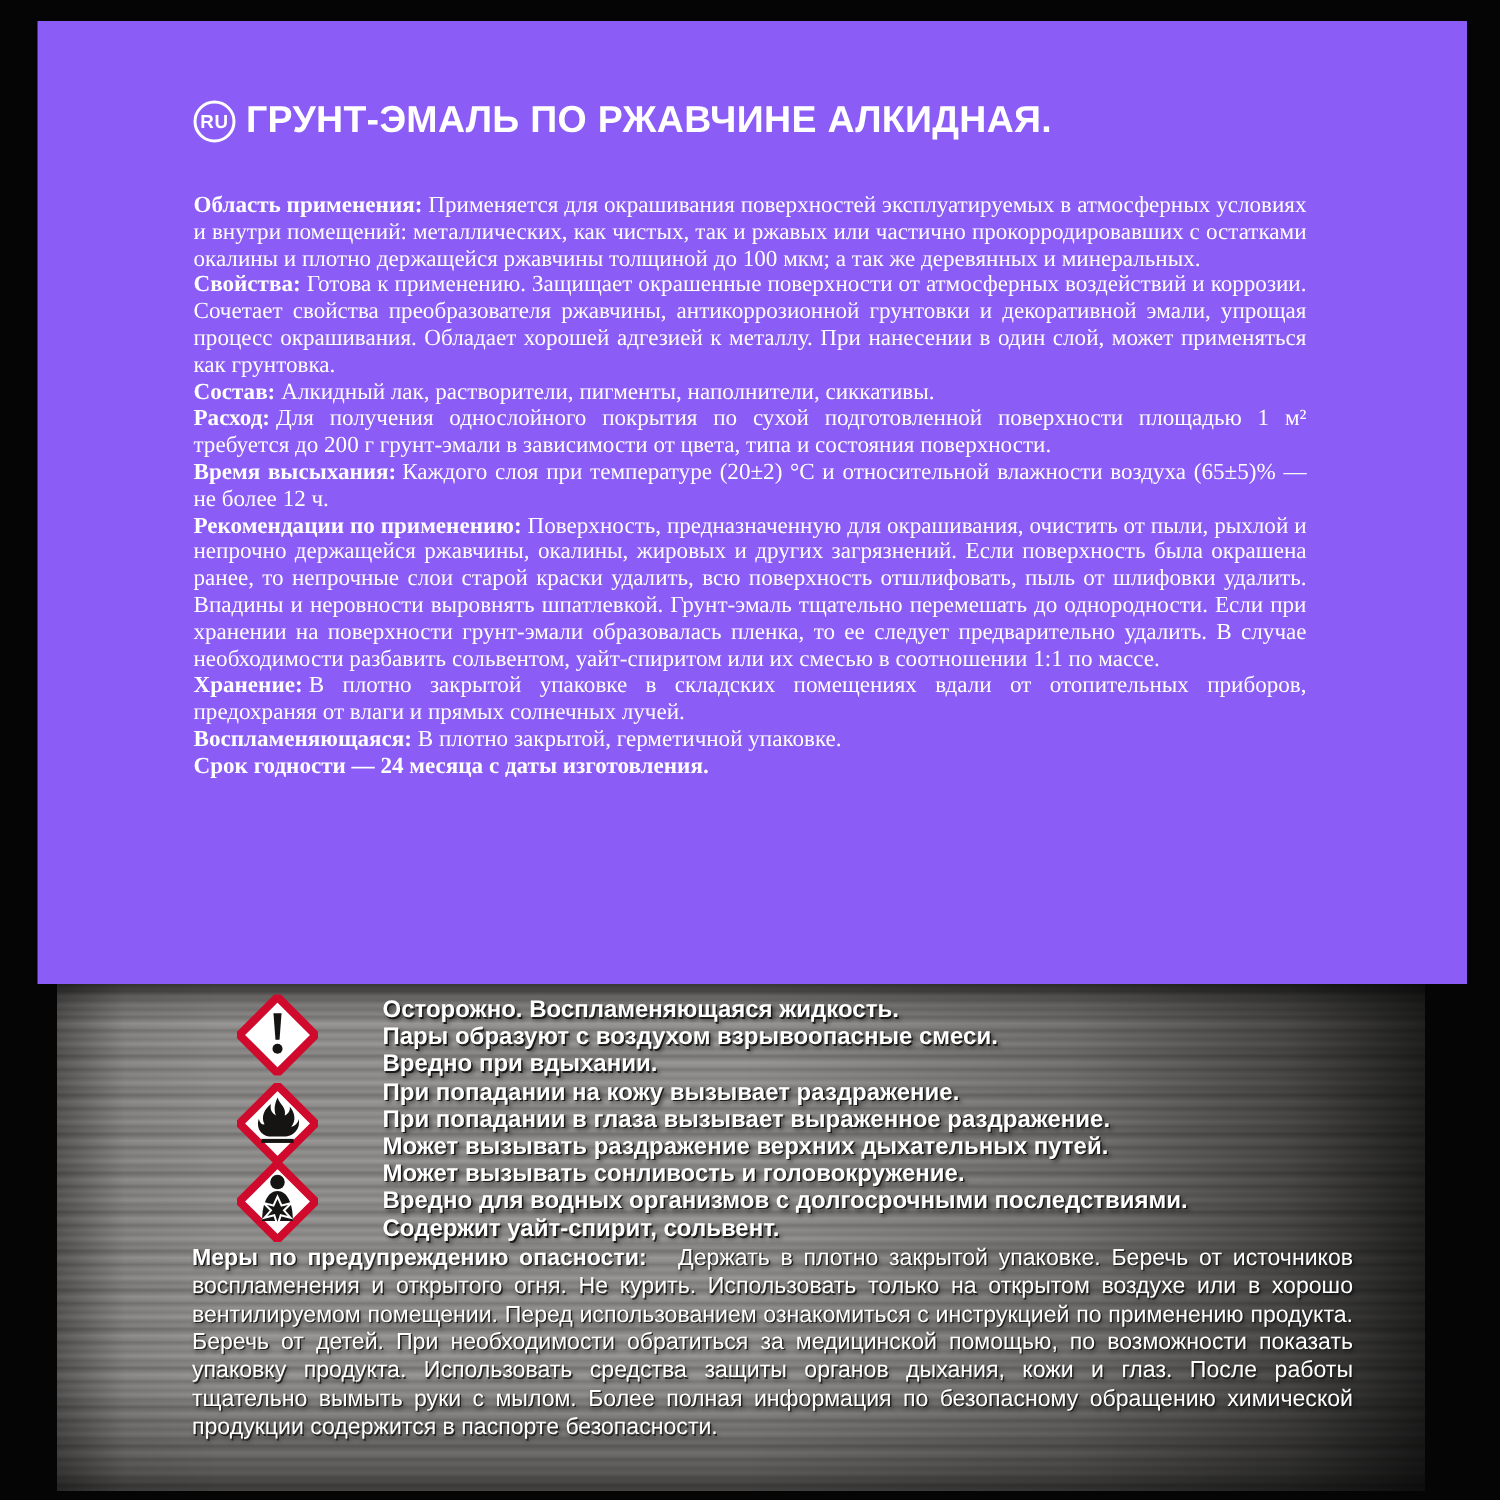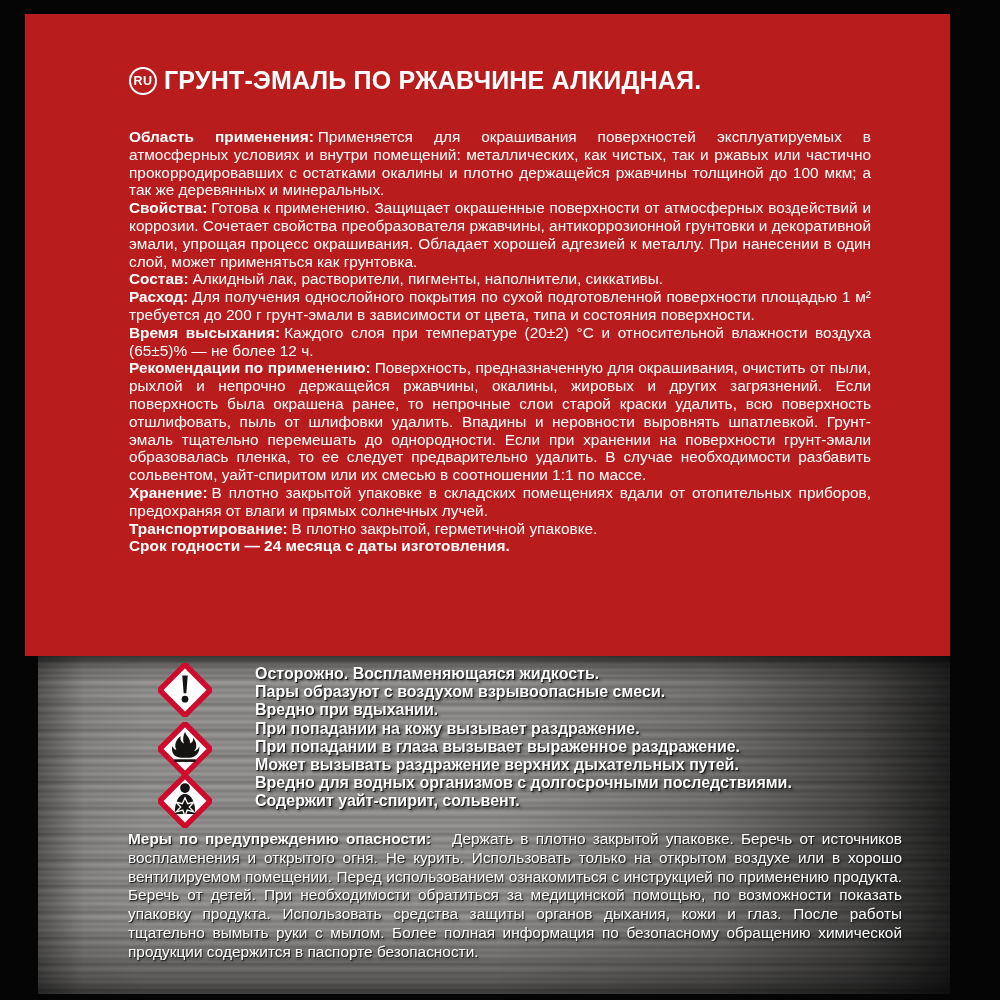--- a/index.html
+++ b/index.html
@@ -4,41 +4,42 @@
 <style>
   html,body{margin:0;padding:0;}
   body{
     width:1000px;height:1000px;position:relative;overflow:hidden;
     background:#050505;
     font-family:"Liberation Sans", sans-serif;
   }
   
   .panel-blue{
     position:absolute;left:25px;top:14px;width:925px;height:642px;
-    background:#b91c1c;
+    background:#8b5cf6;
+    padding-left:28px;
   }
   .header-row{
     position:absolute;left:104px;top:52px;display:flex;align-items:center;gap:7px;
   }
   .ru-mark{
     width:24px;height:24px;border:2.5px solid #fff;border-radius:50%;
     display:flex;align-items:center;justify-content:center;
     color:#fff;font-size:12.5px;font-weight:bold;letter-spacing:.5px;flex:0 0 auto;
   }
   .title{
     color:#fff;font-size:25px;font-weight:bold;white-space:nowrap;letter-spacing:.2px;
   }
   .std{
     position:absolute;left:104px;top:86px;color:#fff;font-size:21px;letter-spacing:.3px;
   }
   .body-text{
     position:absolute;left:104px;top:114px;width:742px;color:#fff;
     font-size:15.4px;line-height:17.8px;text-align:justify;
   }
-  .body-text p{margin:0;}
+  .body-text p{margin:0;font-family:Liberation Serif, serif;}
   .body-text b{margin-right:4px;}
   
   .panel-gray{
     position:absolute;left:38px;top:656px;width:912px;height:338px;
     background-color:#8d8b8b;
     background-image:
       linear-gradient(90deg, rgba(0,0,0,.40) 0%, rgba(0,0,0,.08) 5%, rgba(0,0,0,0) 12%, rgba(0,0,0,0) 50%, rgba(0,0,0,.22) 74%, rgba(0,0,0,.50) 90%, rgba(0,0,0,.78) 100%),
       linear-gradient(180deg, rgba(0,0,0,.65) 0px, rgba(0,0,0,.30) 8px, rgba(0,0,0,0) 22px, rgba(0,0,0,0) 78%, rgba(0,0,0,.30) 94%, rgba(0,0,0,.55) 100%),
       repeating-linear-gradient(180deg,
         #9b9997 0px,#8f8d8b 3px,#7b7977 5px,#93918f 8px,
@@ -75,21 +76,21 @@
   </div>
 
   <div class="body-text">
     <p><b>Область применения:</b><span>Применяется для окрашивания поверхностей эксплуатируемых в атмосферных условиях и внутри помещений: металлических, как чистых, так и ржавых или частично прокорродировавших с остатками окалины и плотно держащейся ржавчины толщиной до 100 мкм; а так же деревянных и минеральных.</span></p>
     <p><b>Свойства:</b><span>Готова к применению. Защищает окрашенные поверхности от атмосферных воздействий и коррозии. Сочетает свойства преобразователя ржавчины, антикоррозионной грунтовки и декоративной эмали, упрощая процесс окрашивания. Обладает хорошей адгезией к металлу. При нанесении в один слой, может применяться как грунтовка.</span></p>
     <p><b>Состав:</b><span>Алкидный лак, растворители, пигменты, наполнители, сиккативы.</span></p>
     <p><b>Расход:</b><span>Для получения однослойного покрытия по сухой подготовленной поверхности площадью 1 м² требуется до 200 г грунт-эмали в зависимости от цвета, типа и состояния поверхности.</span></p>
     <p><b>Время высыхания:</b><span>Каждого слоя при температуре (20±2) °С и относительной влажности воздуха (65±5)% — не более 12 ч.</span></p>
     <p><b>Рекомендации по применению:</b><span>Поверхность, предназначенную для окрашивания, очистить от пыли, рыхлой и непрочно держащейся ржавчины, окалины, жировых и других загрязнений. Если поверхность была окрашена ранее, то непрочные слои старой краски удалить, всю поверхность отшлифовать, пыль от шлифовки удалить. Впадины и неровности выровнять шпатлевкой. Грунт-эмаль тщательно перемешать до однородности. Если при хранении на поверхности грунт-эмали образовалась пленка, то ее следует предварительно удалить. В случае необходимости разбавить сольвентом, уайт-спиритом или их смесью в соотношении 1:1 по массе.</span></p>
     <p><b>Хранение:</b><span>В плотно закрытой упаковке в складских помещениях вдали от отопительных приборов, предохраняя от влаги и прямых солнечных лучей.</span></p>
-    <p><b>Транспортирование:</b><span>В плотно закрытой, герметичной упаковке.</span></p>
+    <p><b>Воспламеняющаяся:</b><span>В плотно закрытой, герметичной упаковке.</span></p>
     <p><b>Срок годности — 24 месяца с даты изготовления.</b><span></span></p>
   </div>
 </div>
 
 <div class="panel-gray">
 
   <div class="picto-col">
 
     <svg class="ghs ghs-1" viewBox="0 0 100 100">
       <polygon points="50,3 97,50 50,97 3,50" fill="#ffffff" stroke="#cf0a2c" stroke-width="10"></polygon>
@@ -111,20 +112,21 @@
     </svg>
   </div>
 
   <div class="statements">
     <div>Осторожно. Воспламеняющаяся жидкость.</div>
     <div>Пары образуют с воздухом взрывоопасные смеси.</div>
     <div>Вредно при вдыхании.</div>
     <div>При попадании на кожу вызывает  раздражение.</div>
     <div>При попадании в глаза вызывает выраженное  раздражение.</div>
     <div>Может вызывать раздражение верхних дыхательных путей.</div>
+    <div>Может вызывать сонливость и головокружение.</div>
     <div>Вредно для водных организмов с долгосрочными последствиями.</div>
     <div>Содержит уайт-спирит, сольвент.</div>
   </div>
 
   <div class="precaution">
     <b>Меры по предупреждению опасности:</b><span>Держать в плотно закрытой упаковке. Беречь от источников воспламенения и открытого огня.  Не курить. Использовать только на открытом воздухе или в хорошо вентилируемом помещении. Перед использованием ознакомиться с инструкцией по применению продукта. Беречь от детей. При необходимости обратиться за медицинской помощью, по возможности показать упаковку продукта. Использовать средства защиты органов дыхания, кожи и глаз. После работы тщательно вымыть руки с мылом. Более полная информация по безопасному  обращению химической продукции содержится в паспорте безопасности.</span>
   </div>
 </div>
 
 </body></html>

